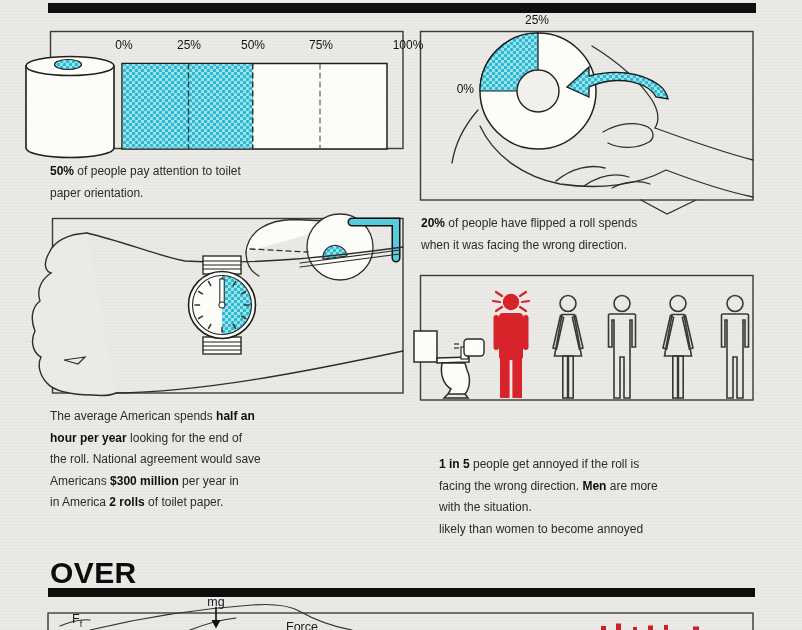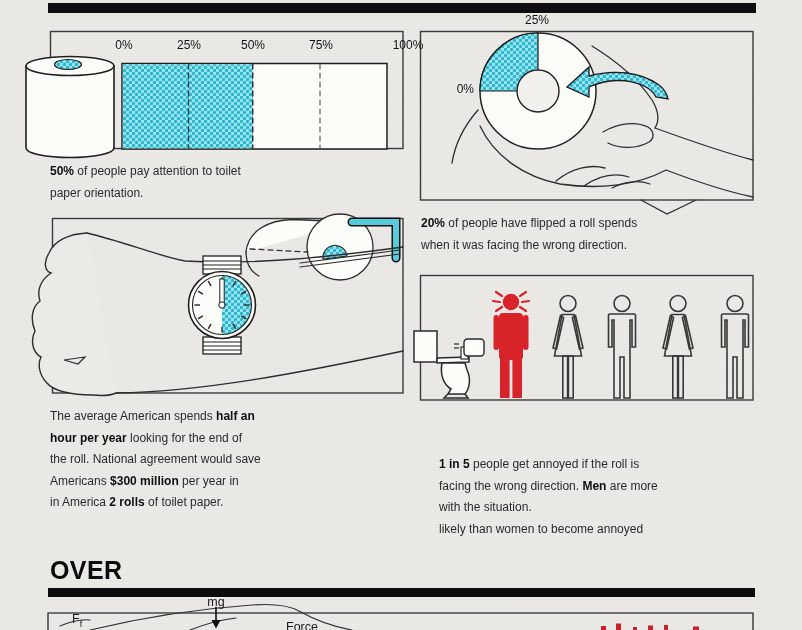--- a/index.html
+++ b/index.html
@@ -10,21 +10,21 @@
                           repeating-linear-gradient(90deg,rgba(255,255,255,0.05) 0 1px,transparent 1px 4px);}
   .abs{position:absolute;}
   .topbar{left:48px;top:3px;width:708px;height:10px;background:#0f0f0f;}
   .rule{left:48px;top:588px;width:707px;height:9px;background:#0d0d0d;}
   .tick{font-weight:normal;font-size:12px;color:#121212;transform:translateX(-50%);white-space:nowrap;}
   .lab25{left:537px;top:13px;}
   .lab0{top:82px;left:474px;transform:translateX(-100%);}
   .cap{font-size:12px;line-height:21.5px;color:#2b2b2b;}
   .cap .b{font-weight:bold;color:#0f0f0f;}
   .ln{white-space:nowrap;}
-  .heading{left:50px;top:556px;font-size:25px;font-weight:bold;letter-spacing:0.4px;color:#0c0c0c;}
+  .heading{left:50px;top:556px;font-size:30px;font-weight:bold;letter-spacing:0.4px;color:#0c0c0c;}
   .phys{font-size:12.5px;color:#1a1a1a;white-space:nowrap;}
   .phys sub{font-size:9px;}
   .mg{left:216px;top:595px;transform:translateX(-50%);}
   .ff{left:72px;top:612px;}
   .force{left:286px;top:620px;}
   svg{position:absolute;left:0;top:0;}
 </style>
 </head>
 <body>
 

